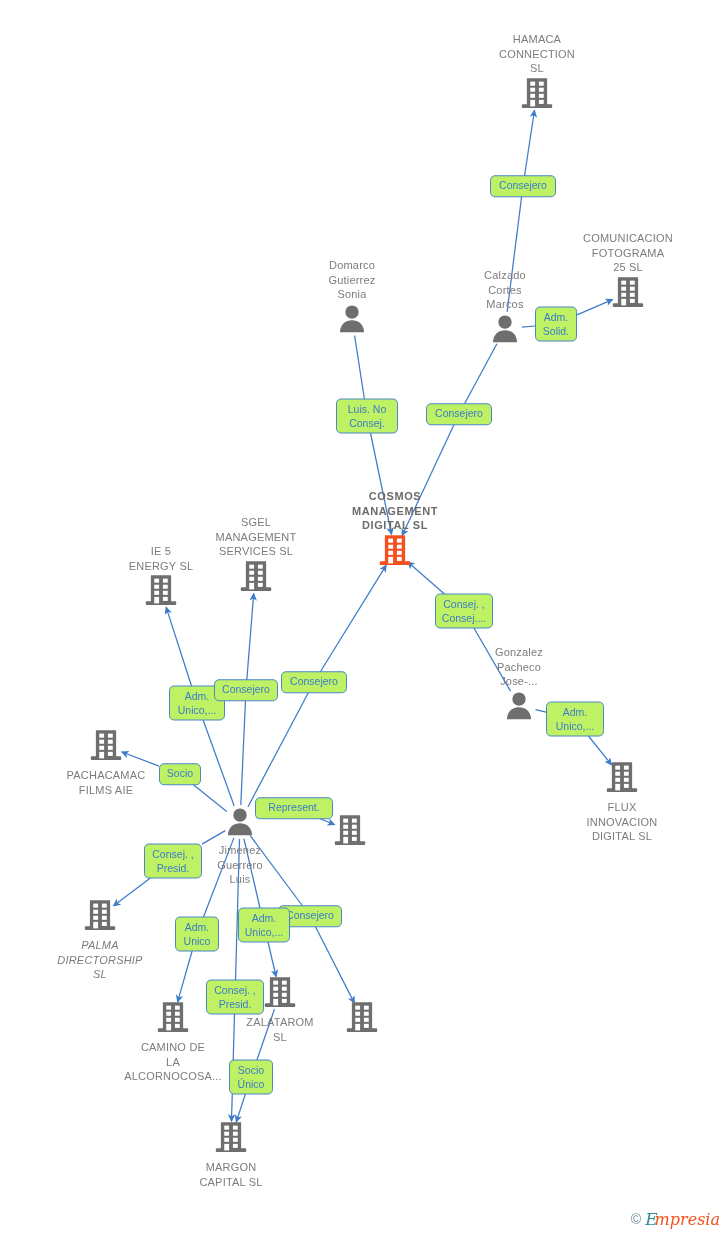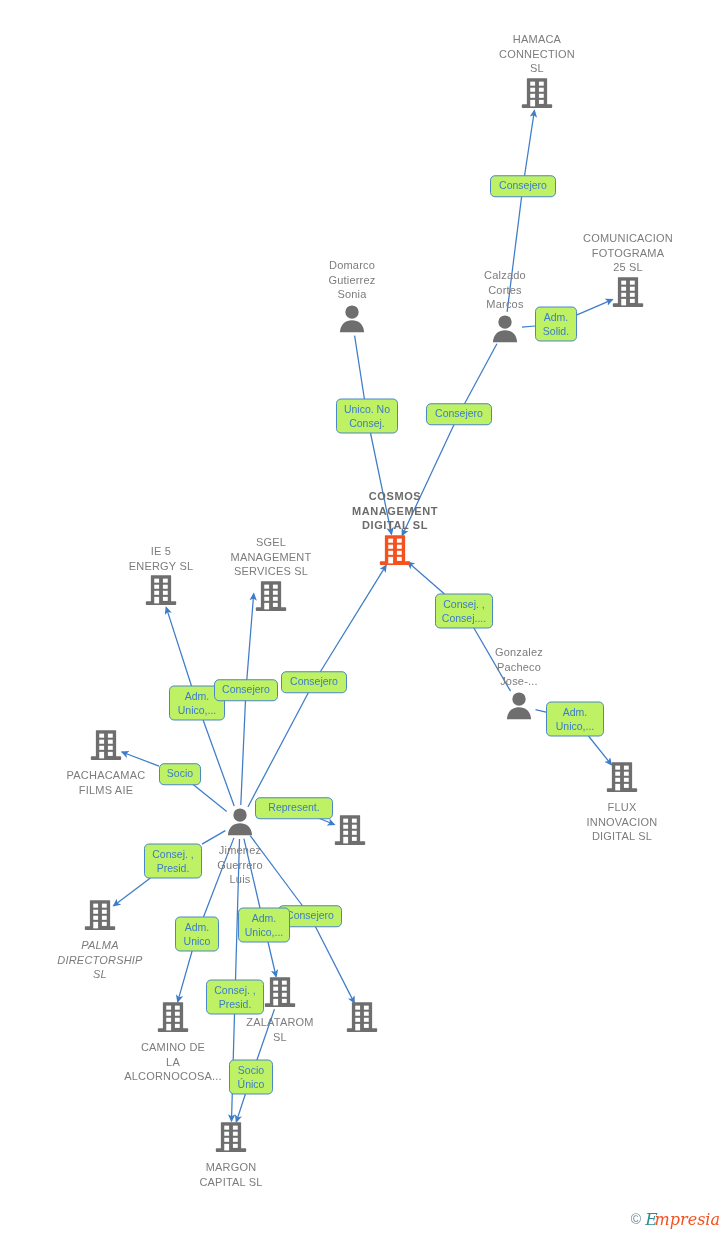--- a/index.html
+++ b/index.html
@@ -160,21 +160,21 @@
       <rect x="17.7" y="5" width="4.3" height="3.6"></rect>
       <rect x="10" y="10.4" width="4.3" height="3.6"></rect>
       <rect x="17.7" y="10.4" width="4.3" height="3.6"></rect>
       <rect x="10" y="15.8" width="4.3" height="3.6"></rect>
       <rect x="17.7" y="15.8" width="4.3" height="3.6"></rect>
       <rect x="10" y="21.2" width="4.3" height="5.8"></rect>
       <rect x="17.7" y="21.2" width="4.3" height="3.6"></rect>
     </g>
   </svg></div>
       </div>
-      <div class="node company" style="left: 271px; top: 515px; margin-top: 20px;">
+      <div class="node company" style="left: 256px; top: 515px;">
         <div class="caption">SGEL
 MANAGEMENT
 SERVICES  SL</div>
         <div class="icon" style="width: 36px;"><svg width="36" height="36" viewBox="0 0 32 32">
     <g fill="#6e6e6e">
       <rect x="7" y="2" width="18" height="25" rx="0.5"></rect>
       <rect x="2.5" y="25" width="27" height="3.4" rx="0.8"></rect>
     </g>
     <g fill="#ffffff">
       <rect x="10" y="5" width="4.3" height="3.6"></rect>
@@ -384,21 +384,21 @@
   </svg></div>
         <div class="caption">MARGON
 CAPITAL  SL</div>
       </div>
     </div>
   <div id="label-layer">
       <div class="lbl" style="left: 523px; top: 186px; width: 66px;">Consejero</div>
       <div class="lbl" style="left: 556px; top: 324px; width: 42px;">Adm.
 Solid.</div>
       <div class="lbl" style="left: 459px; top: 414px; width: 66px;">Consejero</div>
-      <div class="lbl" style="left: 367px; top: 416px; width: 62px;">Unico.  No
+      <div class="lbl" style="left: 367px; top: 416px; width: 62px;">Luis.  No
 Consej.</div>
       <div class="lbl" style="left: 464px; top: 611px; width: 58px;">Consej. ,
 Consej....</div>
       <div class="lbl" style="left: 575px; top: 719px; width: 58px;">Adm.
 Unico,...</div>
       <div class="lbl" style="left: 197px; top: 703px; width: 56px;">Adm.
 Unico,...</div>
       <div class="lbl" style="left: 246px; top: 690px; width: 64px;">Consejero</div>
       <div class="lbl" style="left: 314px; top: 682px; width: 66px;">Consejero</div>
       <div class="lbl" style="left: 180px; top: 774px; width: 42px;">Socio</div>

